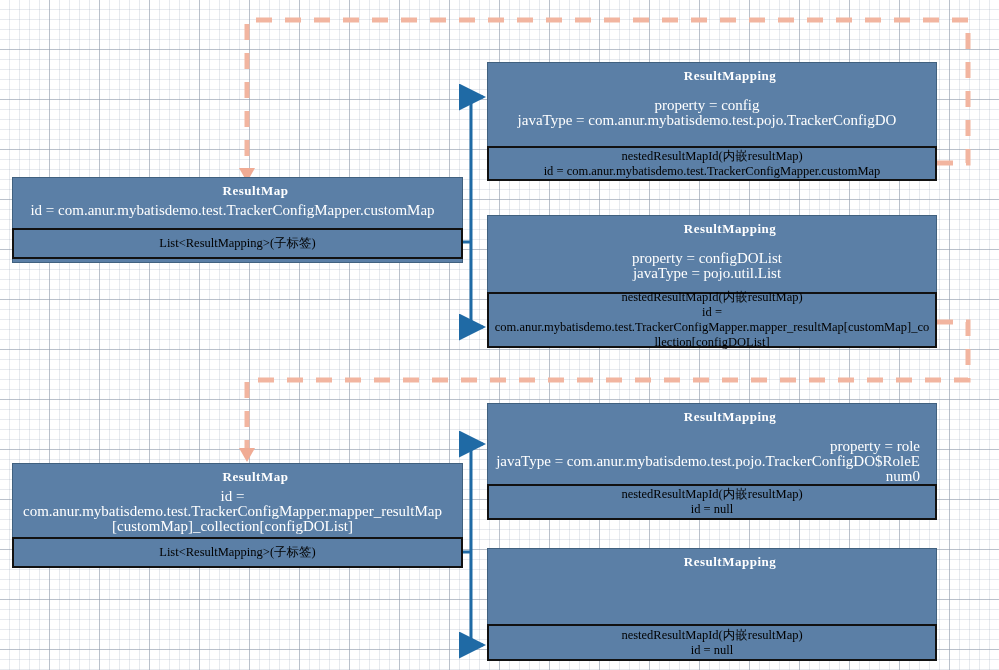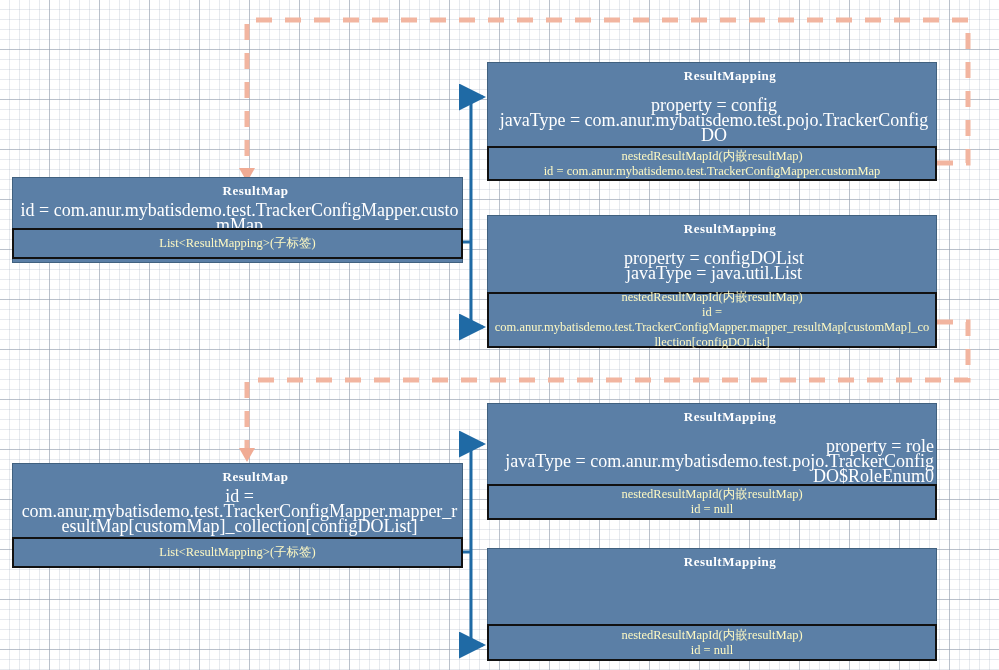--- a/index.html
+++ b/index.html
@@ -30,32 +30,32 @@
   }
   .node-title{
     font-weight:bold;
     font-size:13px;
     letter-spacing:.5px;
     padding-top:5px;
     line-height:16px;
     margin-left:36px;
   }
   .node-body{
-    font-size:18px;
+    font-size:15px;
     line-height:15px;
-    padding:4px 2px 6px 6px;
+    padding:4px 16px 6px 6px;
     white-space:pre-line;
     word-break:break-all;
   }
   .subbox{
     position:absolute;
     background:#5b7fa6;
     border:2px solid #111111;
     box-sizing:border-box;
-    color:#fef9c3;
+    color:#000000;
     text-align:center;
     font-size:12.5px;
     line-height:15px;
     display:flex;align-items:center;justify-content:center;
     white-space:pre-line;
     word-break:break-all;
     padding:2px 5px;
   }
 </style>
 </head>
@@ -115,21 +115,21 @@
     <div class="node-title">ResultMapping</div>
     <div class="node-body" style="padding-top:14px;">property = config
 javaType = com.anur.mybatisdemo.test.pojo.TrackerConfigDO</div>
   </div>
   <div class="subbox" style="left:487px;top:146px;width:450px;height:35px;">nestedResultMapId(内嵌resultMap)
 id = com.anur.mybatisdemo.test.TrackerConfigMapper.customMap</div>
 
   <div class="node" style="left:487px;top:215px;width:450px;height:133px;">
     <div class="node-title">ResultMapping</div>
     <div class="node-body" style="padding-top:14px;">property = configDOList
-javaType = java.util.List</div>
+javaType = pojo.util.List</div>
   </div>
   <div class="subbox" style="left:487px;top:292px;width:450px;height:56px;">nestedResultMapId(内嵌resultMap)
 id =
 com.anur.mybatisdemo.test.TrackerConfigMapper.mapper_resultMap[customMap]_collection[configDOList]</div>
 
   <div class="node" style="left:487px;top:403px;width:450px;height:117px;">
     <div class="node-title">ResultMapping</div>
     <div class="node-body" style="padding-top:14px;text-align:right;">property = role
 javaType = com.anur.mybatisdemo.test.pojo.TrackerConfigDO$RoleEnum0</div>
   </div>

